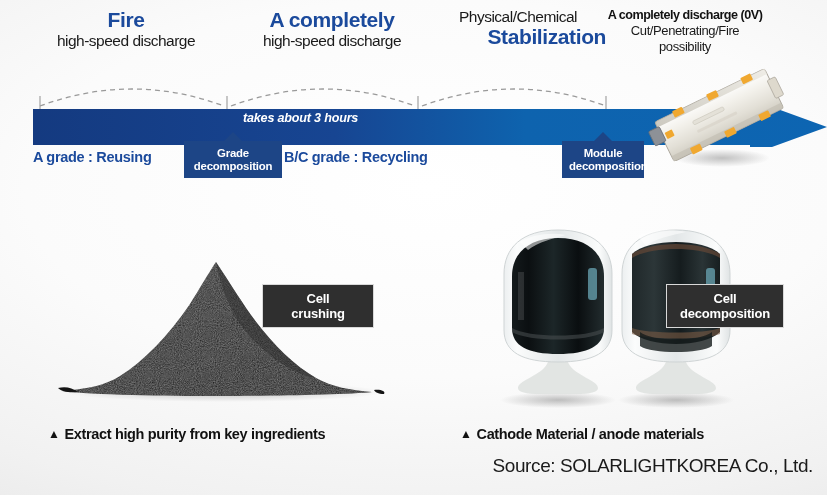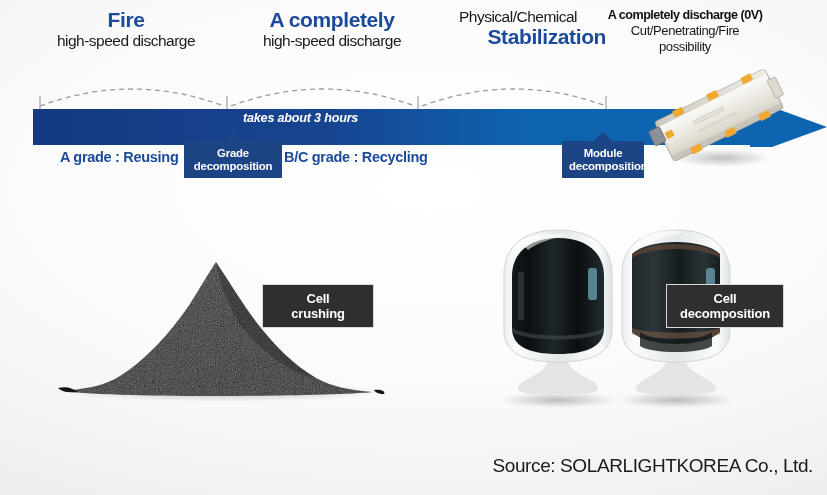--- a/index.html
+++ b/index.html
@@ -102,21 +102,21 @@
 
   
   .grade-txt {
     position: absolute;
     color: #1b4a9c;
     font-weight: bold;
     font-size: 14.5px;
     letter-spacing: -0.3px;
     white-space: nowrap;
   }
-  #grade-a { left: 33px; top: 149px; margin-left: 27px; }
+  #grade-a { left: 33px; top: 149px; }
   #grade-bc { left: 284px; top: 149px; }
 
   
   .callout {
     position: absolute;
     background: #1d4586;
     color: #fff;
     font-weight: bold;
     font-size: 11.4px;
     line-height: 1.15;
@@ -431,19 +431,25 @@
     </div>
   </div>
 
   <div class="dark-label" id="lbl-decomp">
     <div>
       <span>Cell</span><br>
       <span>decomposition</span>
     </div>
   </div>
 
-
+  <div class="caption" id="cap-left">
+    <span class="tri">▲</span><span>Extract high purity from key ingredients</span>
+  </div>
+
+  <div class="caption" id="cap-right">
+    <span class="tri">▲</span><span>Cathode Material /  anode materials</span>
+  </div>
 
   <div id="source">
     <span>Source: </span><span class="brand">SOLARLIGHTKOREA Co., Ltd.</span>
   </div>
 
 </div>
 
 </body></html>

